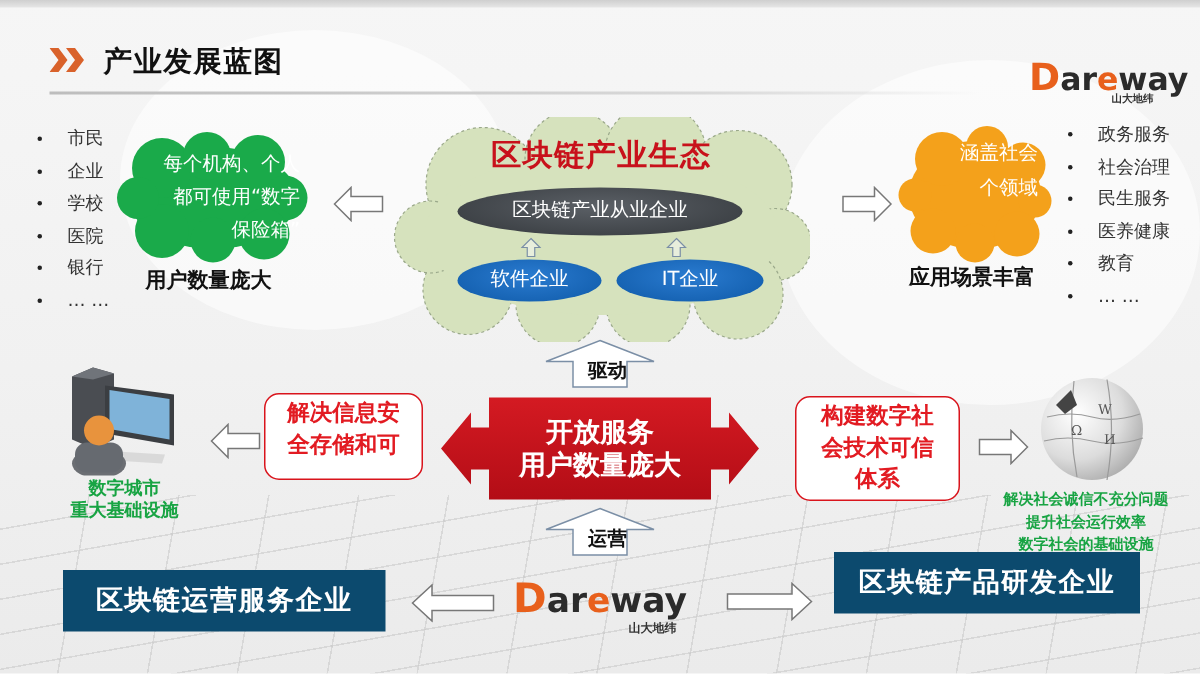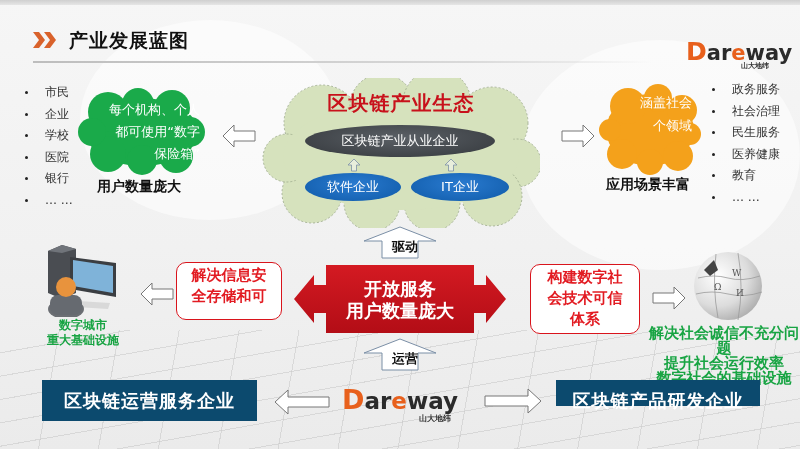--- a/index.html
+++ b/index.html
@@ -260,21 +260,21 @@
     <path d="M8,30 Q24,26 38,30 T70,28"></path>
     <path d="M6,46 Q22,42 38,46 T72,44"></path>
     <path d="M26,6 Q22,38 28,70"></path>
     <path d="M48,5 Q54,38 48,72"></path>
   </g>
   <polygon points="14,22 24,12 28,22 20,28" fill="#444"></polygon>
   <text x="24" y="42" font-size="9" fill="#555" font-family="DejaVu Serif, serif">Ω</text>
   <text x="42" y="28" font-size="9" fill="#555" font-family="DejaVu Serif, serif">W</text>
   <text x="46" y="48" font-size="9" fill="#555" font-family="DejaVu Serif, serif">И</text>
 </svg>
-<div class="green-caption" style="left:648px;top:326px;width:152px;font-size:15px;line-height:15px;">
+<div class="green-caption" style="left:648px;top:326px;width:152px;font-size:10px;line-height:15px;">
   <div>解决社会诚信不充分问题</div>
   <div>提升社会运行效率</div>
   <div>数字社会的基础设施</div>
 </div>
 
 <svg class="abs" style="left:362px;top:337px;" width="76" height="34" viewBox="0 0 76 34">
   <polygon points="38,2 74,16 56,16 56,33 20,33 20,16 2,16" fill="#fff" stroke="#7b8fa6" stroke-width="1"></polygon>
 </svg>
 <div class="arrow-label" style="left:382px;top:350px;width:36px;">运营</div>
 
@@ -287,13 +287,13 @@
 <div class="logo" style="left:342px;top:383px;height:30px;">
   <span class="d" style="font-size:27px;line-height:27px;">D</span>
   <span class="rest" style="font-size:23px;line-height:24px;"><span>ar</span><span class="e">e</span><span>way</span></span>
   <span class="sub" style="left:77px;top:30px;font-size:8px;">山大地纬</span>
 </div>
 
 <svg class="abs" style="left:484px;top:388px;" width="58" height="26" viewBox="0 0 58 26">
   <polygon points="57,13 44,1 44,8 1,8 1,18 44,18 44,25" fill="#fff" stroke="#777" stroke-width="1"></polygon>
 </svg>
 
-<div class="blue-box" style="left:556px;top:380px;width:204px;height:26px;text-align:center;">区块链产品研发企业</div>
+<div class="blue-box" style="left:556px;top:368px;width:204px;height:41px;text-align:center;">区块链产品研发企业</div>
 
 </body></html>

